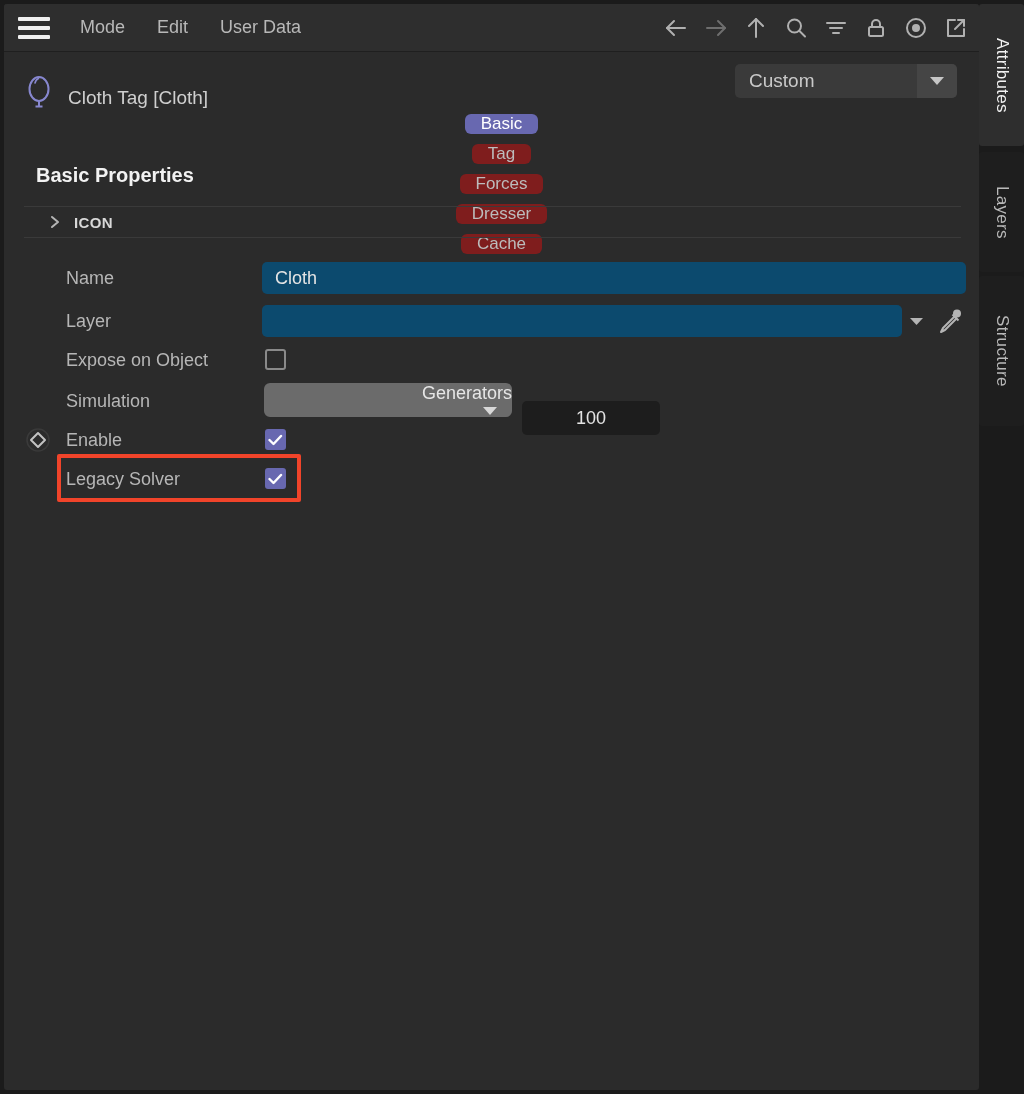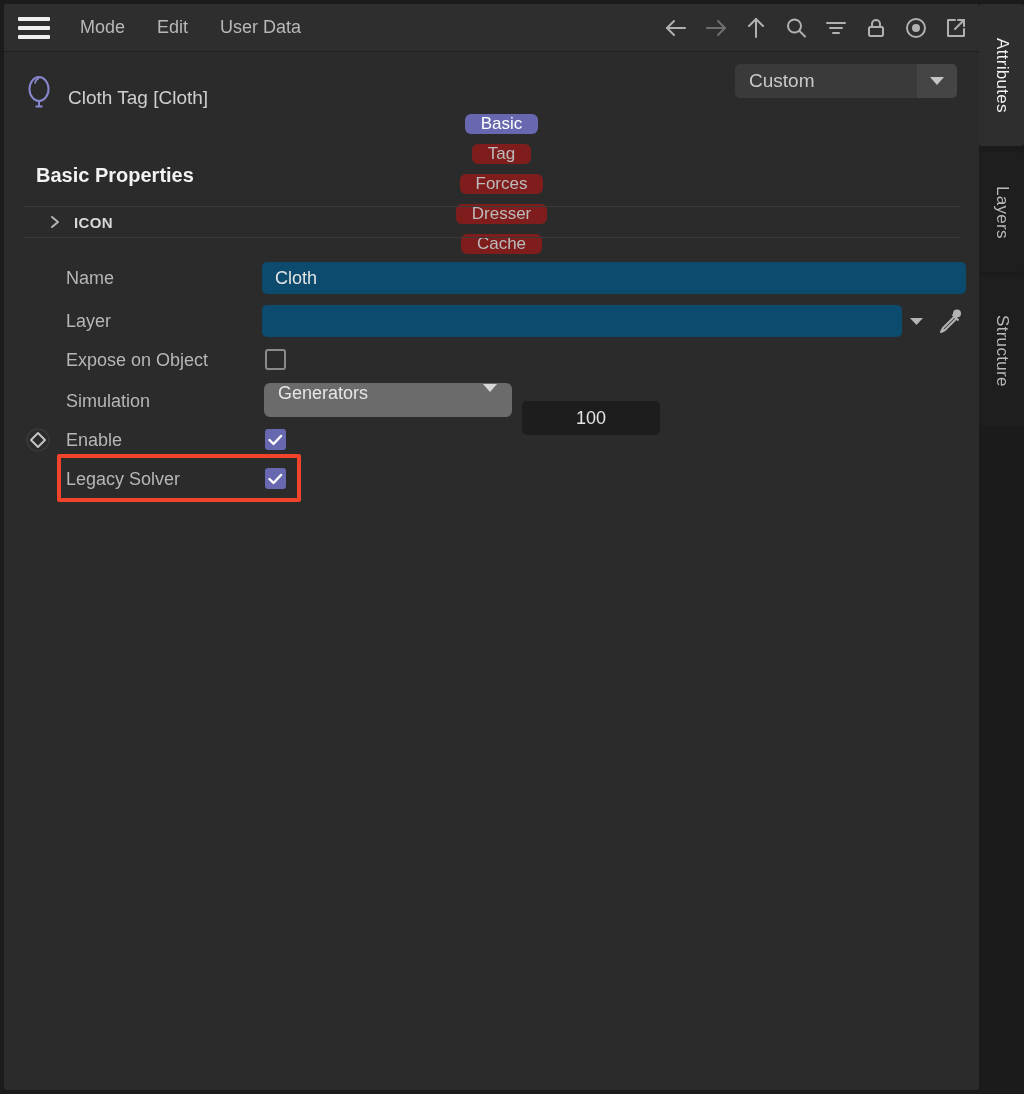--- a/index.html
+++ b/index.html
@@ -182,22 +182,23 @@
     font-size: 18px;
     display: flex; align-items: center;
     padding-left: 13px;
     cursor: text;
   }
 
   .dropdown {
     position: absolute;
     background: #6b6b6b;
     border-radius: 6px;
-    display: flex; align-items: flex-start;
-    cursor: pointer;
+    display: flex; align-items: flex-end;
+    cursor: pointer;
+    flex-direction: column;
   }
   .dropdown .dd-label {
     color: #e6e6e6; font-size: 18px;
     padding-left: 14px; flex: 1;
     white-space: nowrap;
   }
   .dropdown .dd-caret { padding-right: 14px; display: flex; }
 
   .num-field {
     position: absolute;

